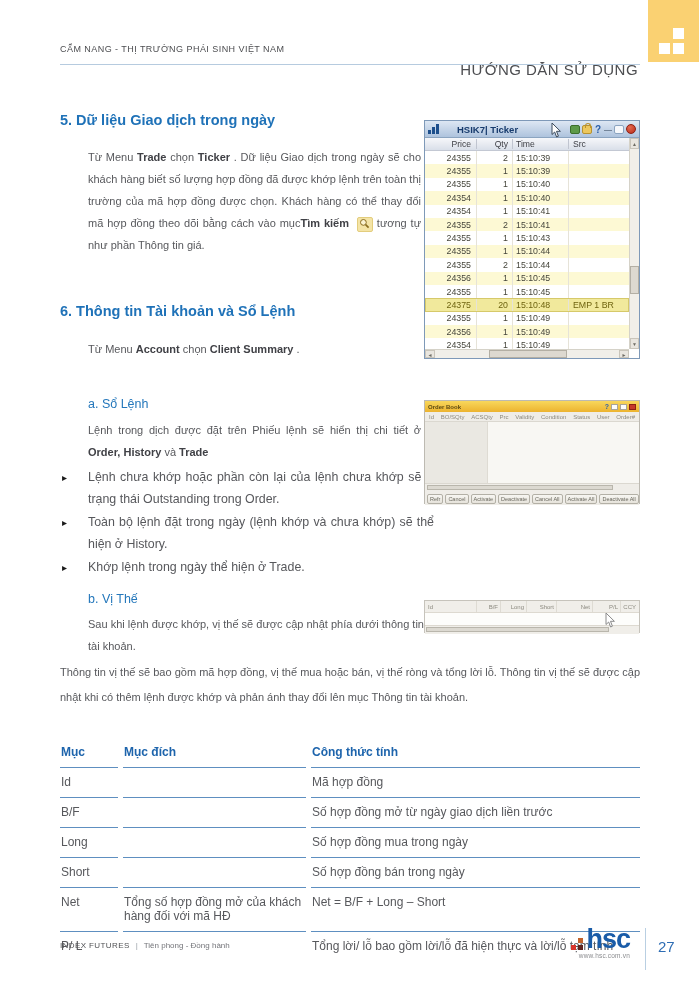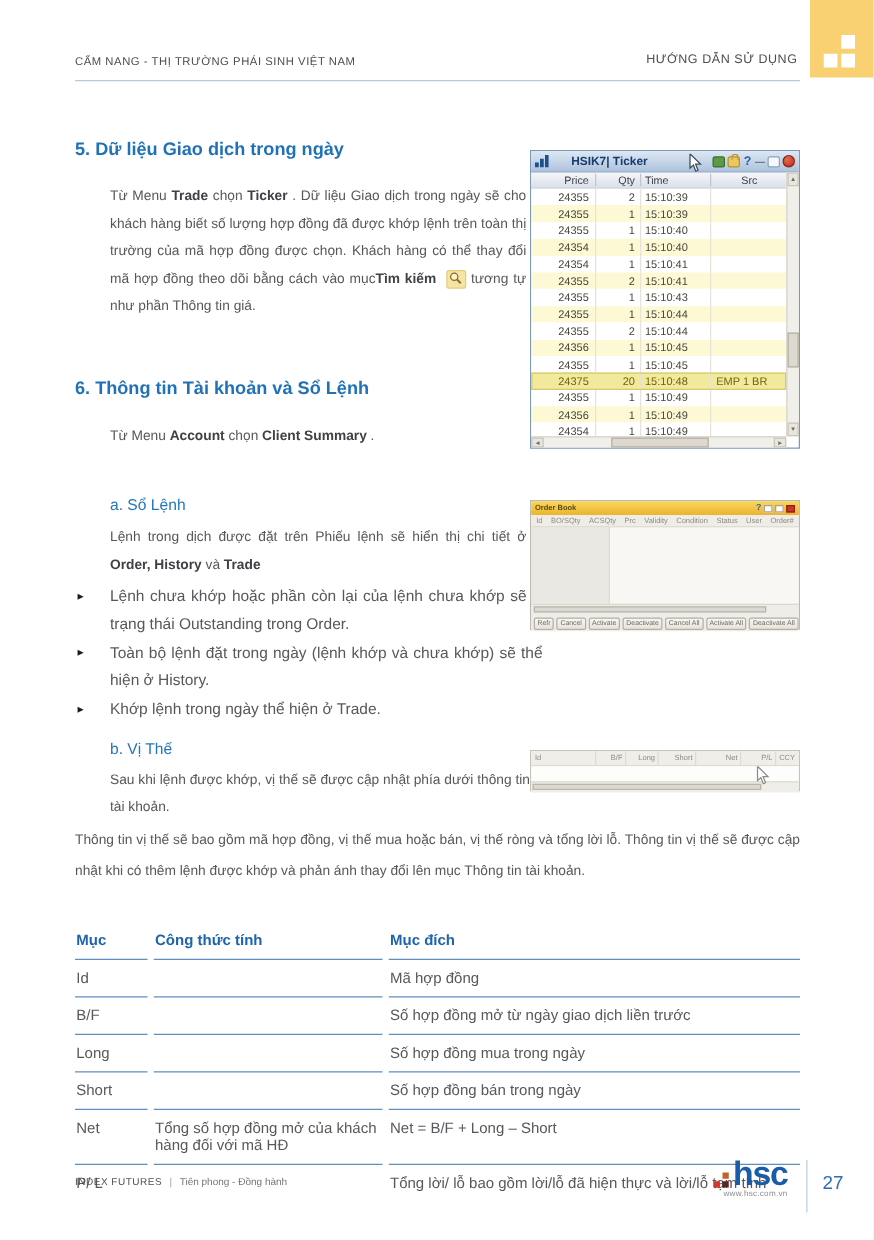--- a/index.html
+++ b/index.html
@@ -1,21 +1,21 @@
 <!DOCTYPE html>
 <html><head>
 <meta charset="utf-8">
 <style>
   html,body{margin:0;padding:0;background:#e8e8e8;}
   .page{position:relative;width:699px;height:992px;background:#ffffff;margin:0 auto;
         font-family:"Liberation Sans","DejaVu Sans",sans-serif;overflow:hidden;color:#57585C;}
 
   
   .hdr-left{position:absolute;left:60px;top:44px;font-size:9px;letter-spacing:.45px;color:#4c4d50;}
-  .hdr-right{position:absolute;right:61px;top:42px;font-size:10px;letter-spacing:.45px;color:#4c4d50;}
+  .hdr-right{position:absolute;right:61px;top:61px;font-size:15px;letter-spacing:.45px;color:#4c4d50;}
   .hdr-rule{position:absolute;left:60px;right:59px;top:64px;height:1px;background:#b6cbdf;}
   .corner{position:absolute;top:0;right:0;width:51px;height:62px;background:#fad172;}
   .corner i{position:absolute;width:11px;height:11px;background:#fff;}
   .corner .s1{right:15px;top:28px;}
   .corner .s2{right:29px;top:43px;}
   .corner .s3{right:15px;top:43px;}
 
   
   .h-blue{position:absolute;left:60px;font-size:14.5px;font-weight:bold;color:#1f72b8;}
   .sub-blue{position:absolute;left:88px;font-size:12.5px;color:#2477bb;}
@@ -50,21 +50,21 @@
   .ti-min{color:#5a6b80;font-weight:bold;font-size:8px;width:8px;line-height:9px;}
   .ti-max{background:#f6f8fb;border:1px solid #8ba4c0;}
   .ti-close{background:radial-gradient(circle at 35% 30%,#e46a50,#b92c1a);border:1px solid #8e1f12;border-radius:50%;width:10px;height:10px;}
   .cursor{position:absolute;pointer-events:none;}
   .t-head{height:13px;display:flex;align-items:center;background:linear-gradient(#f6f7fa,#d9dfe9);
           border-bottom:1px solid #c3c8d3;color:#3d3e44;font-size:8.6px;padding-right:10px;box-sizing:border-box;}
   .thc{border-right:1px solid #c0c5d0;box-sizing:border-box;white-space:nowrap;overflow:hidden;}
   .thc.c0{width:52px;text-align:right;padding-right:5px;}
   .thc.c1{width:36px;text-align:right;padding-right:4px;}
   .thc.c2{width:56px;padding-left:3px;}
-  .thc.c3{flex:1;padding-left:4px;border-right:none;margin-left:20px;}
+  .thc.c3{flex:1;padding-left:4px;border-right:none;}
   .t-rows{margin-right:10px;margin-bottom:9px;}
   .trow{display:flex;height:13.4px;align-items:center;background:#fff;color:#46463c;}
   .trow.yrow{background:#fdf9d4;}
   .trow.hrow{background:#f1e99c;color:#6f6410;outline:1px solid #d6c96a;outline-offset:-1px;}
   .tc{box-sizing:border-box;border-right:1px solid #e6e3d8;height:100%;display:flex;align-items:center;white-space:nowrap;overflow:hidden;}
   .tc.c0{width:52px;justify-content:flex-end;padding-right:5px;}
   .tc.c1{width:36px;justify-content:flex-end;padding-right:4px;}
   .tc.c2{width:56px;padding-left:3px;}
   .tc.c3{flex:1;padding-left:4px;border-right:none;}
   .vscroll{position:absolute;right:0;top:17px;bottom:9px;width:10px;background:#f1efe9;border-left:1px solid #d5d2c8;box-sizing:border-box;}
@@ -357,22 +357,22 @@
     <svg class="cursor" style="left:180px;top:12px;" width="11" height="15" viewBox="0 0 11 15">
         <polygon points="1,0 1,11.5 3.7,9 5.6,14 7.4,13.2 5.5,8.3 9.4,8.3" fill="#ffffff" stroke="#8a8a8a" stroke-width="1"></polygon>
       </svg>
   </div>
 
   <div class="body-txt pb2">Thông tin vị thế sẽ bao gồm mã hợp đồng, vị thế mua hoặc bán, vị thế ròng và tổng lời lỗ. Thông tin vị thế sẽ được cập nhật khi có thêm lệnh được khớp và phản ánh thay đổi lên mục Thông tin tài khoản.</div>
 
   <div class="dtable">
     <div class="dthead">
       <span>Mục</span>
+      <span>Mục đích</span>
       <span>Công thức tính</span>
-      <span>Mục đích</span>
     </div>
     <div>
         <div class="dtrow">
           <span class="dtc">Id</span>
           <span class="dtc"></span>
           <span class="dtc">Mã hợp đồng</span>
         </div>
         <div class="dtrow">
           <span class="dtc">B/F</span>
           <span class="dtc"></span>

